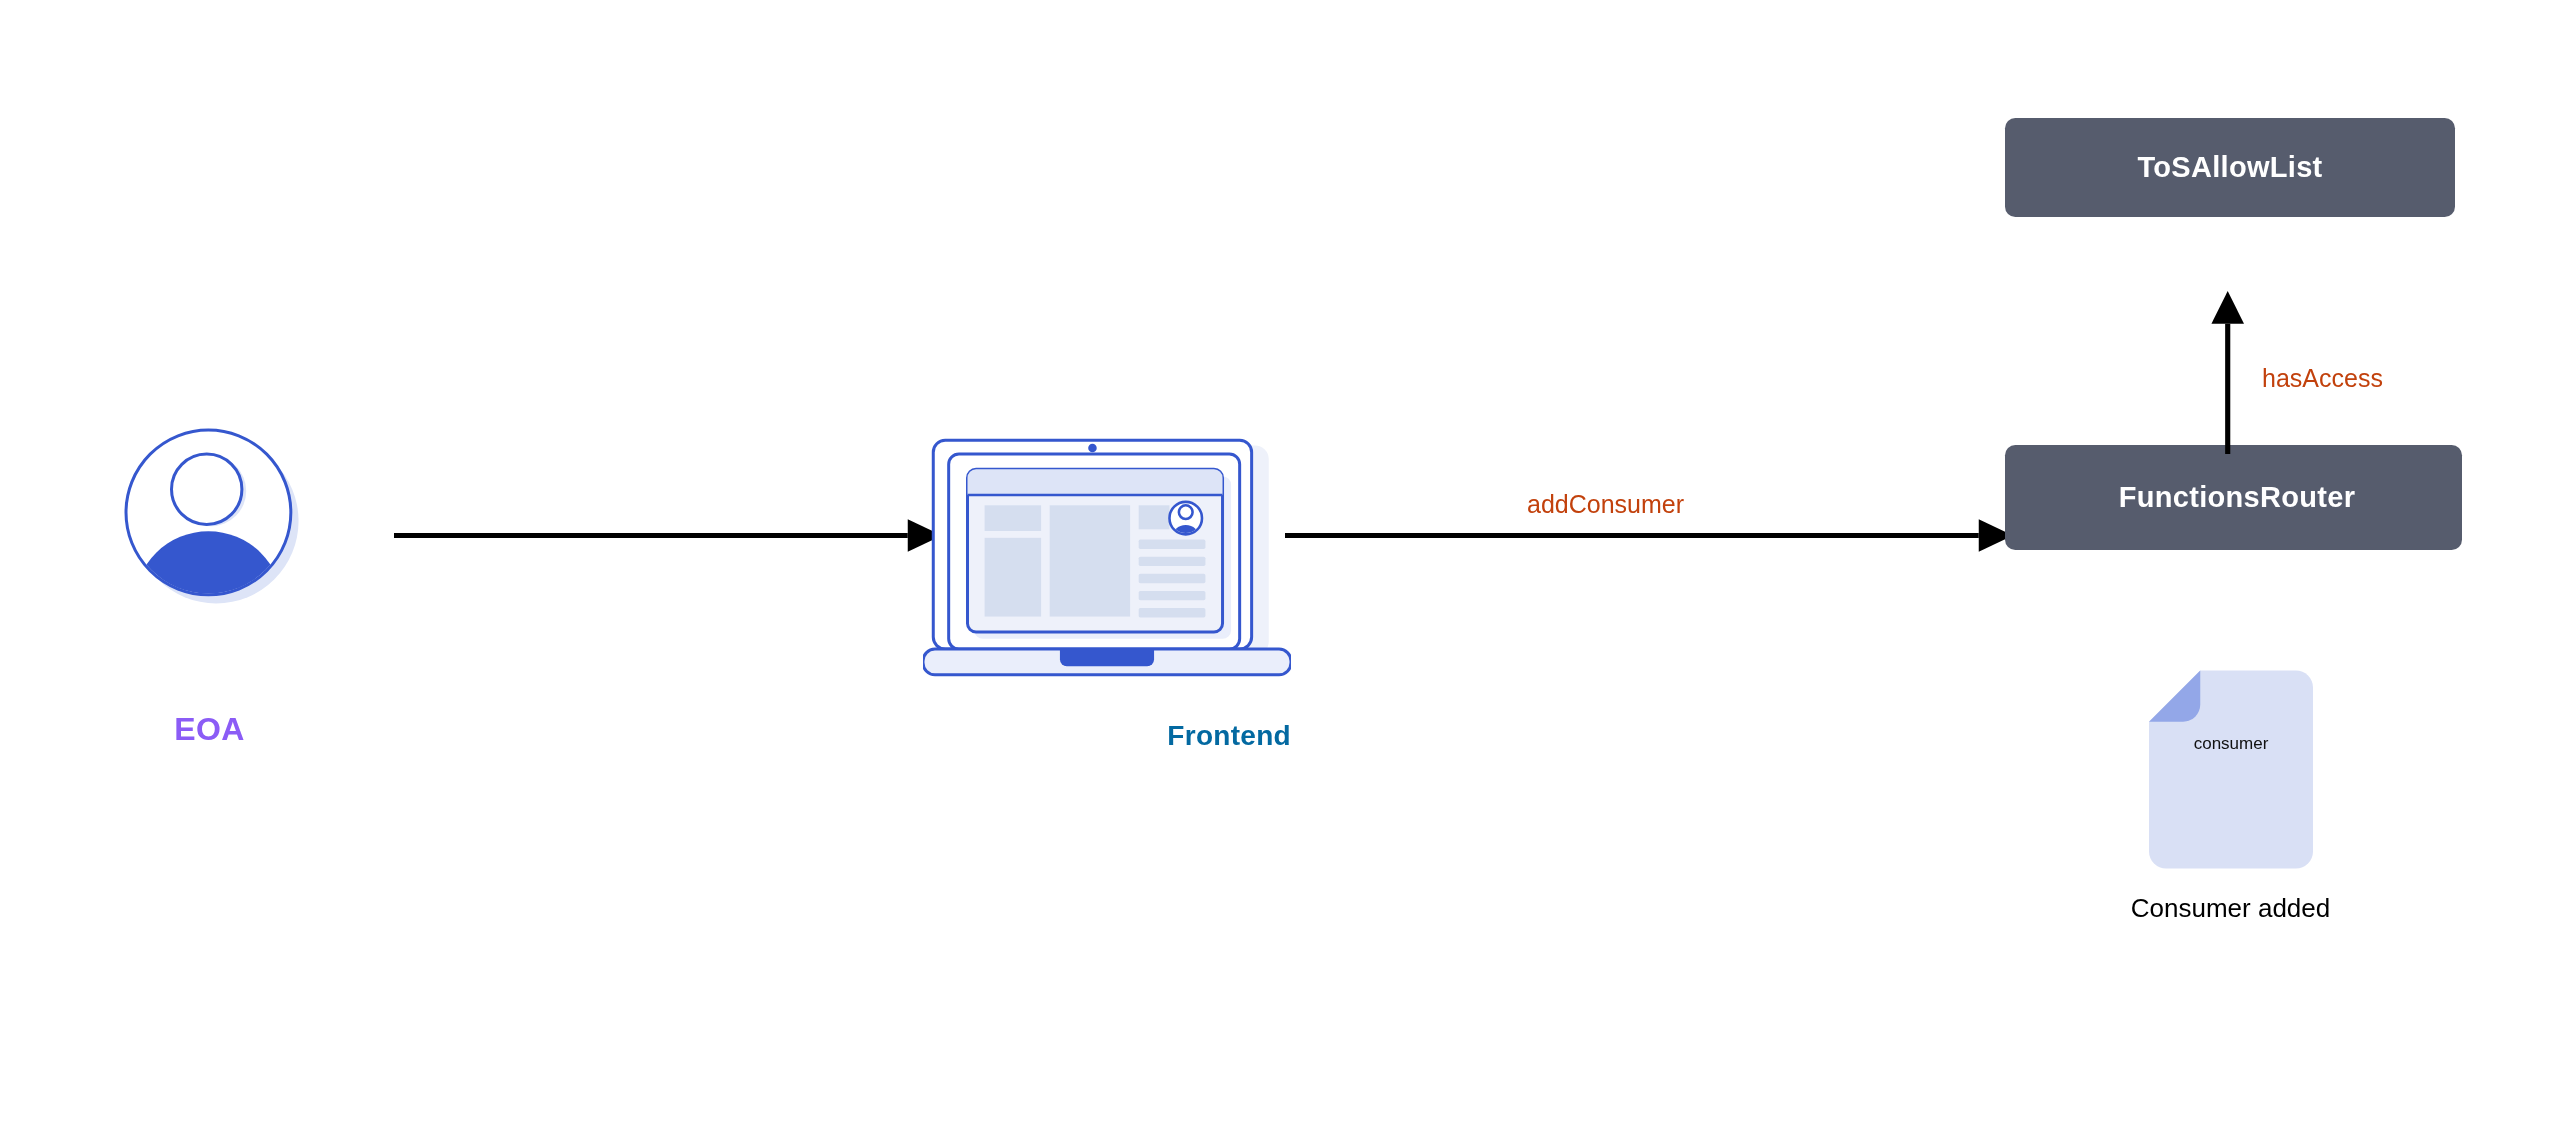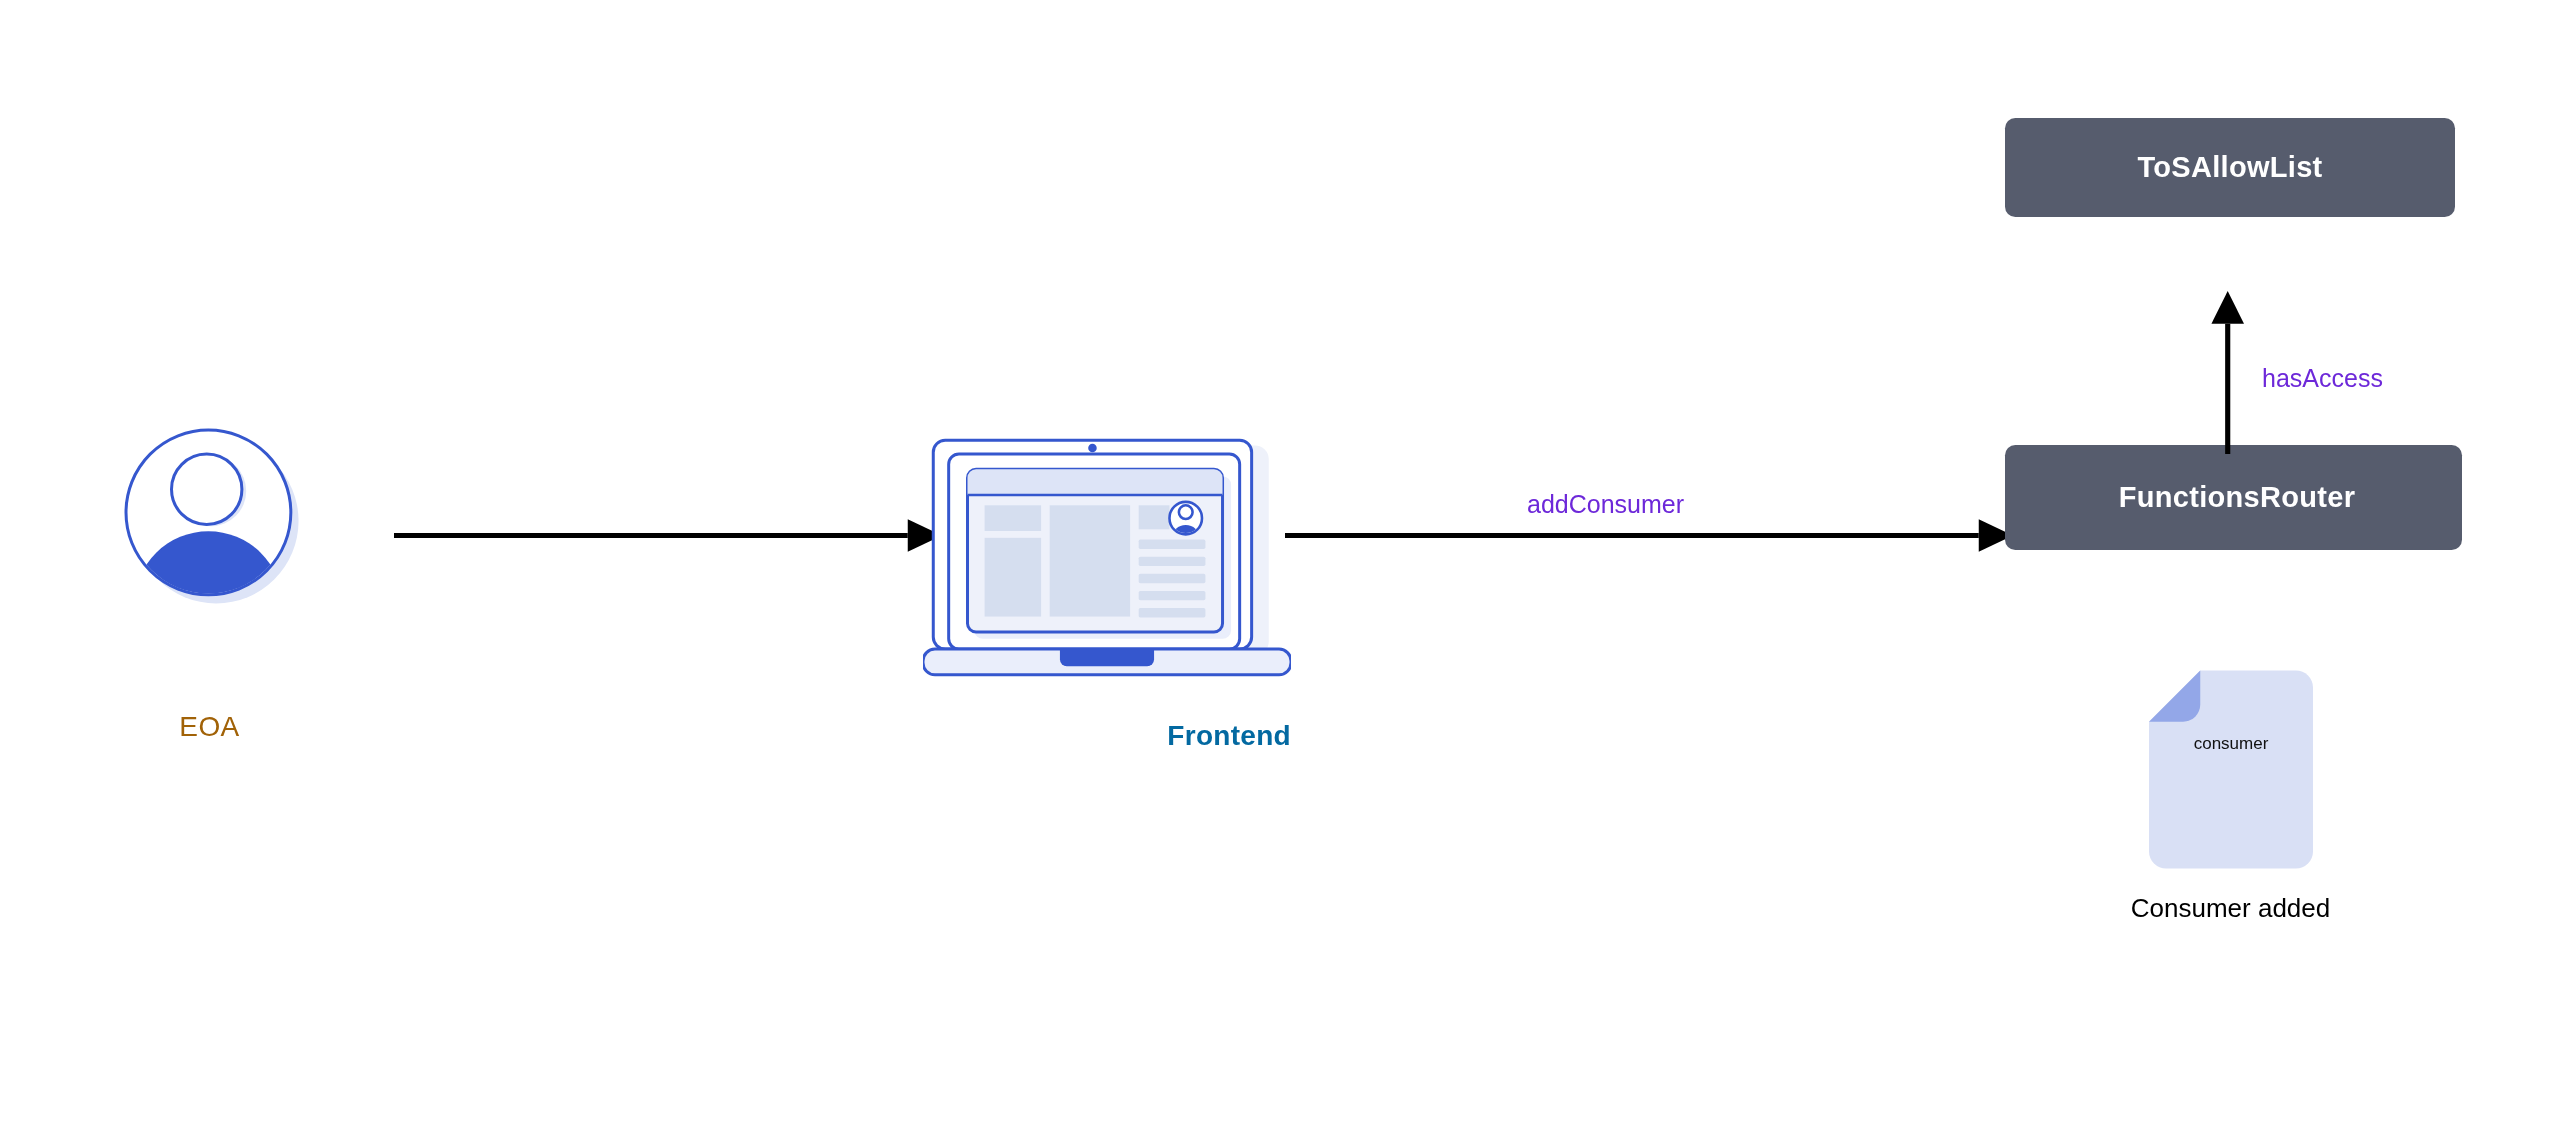--- a/index.html
+++ b/index.html
@@ -32,23 +32,23 @@
     top: 0px;
     width: 182px;
     height: 182px;
   }
   #eoa-label {
     position: absolute;
     left: -26px;
     top: 287px;
     width: 231px;
     text-align: center;
-    font-size: 28px;
-    font-weight: normal;
-    color: #a16207;
+    font-size: 32px;
+    font-weight: bold;
+    color: #8b5cf6;
     letter-spacing: 0.4px;
   }
 
   
   #frontend-node {
     left: 923px;
     top: 435px;
     width: 377px;
     height: 343px;
   }
@@ -114,21 +114,21 @@
   }
   #arrow-router-tos {
     left: 2202px;
     top: 291px;
     width: 60px;
     height: 163px;
   }
 
   .edge-label {
     font-size: 25px;
-    color: #6d28d9;
+    color: #c2410c;
     white-space: nowrap;
   }
   #label-add-consumer {
     left: 1527px;
     top: 490px;
   }
   #label-has-access {
     left: 2262px;
     top: 364px;
   }

